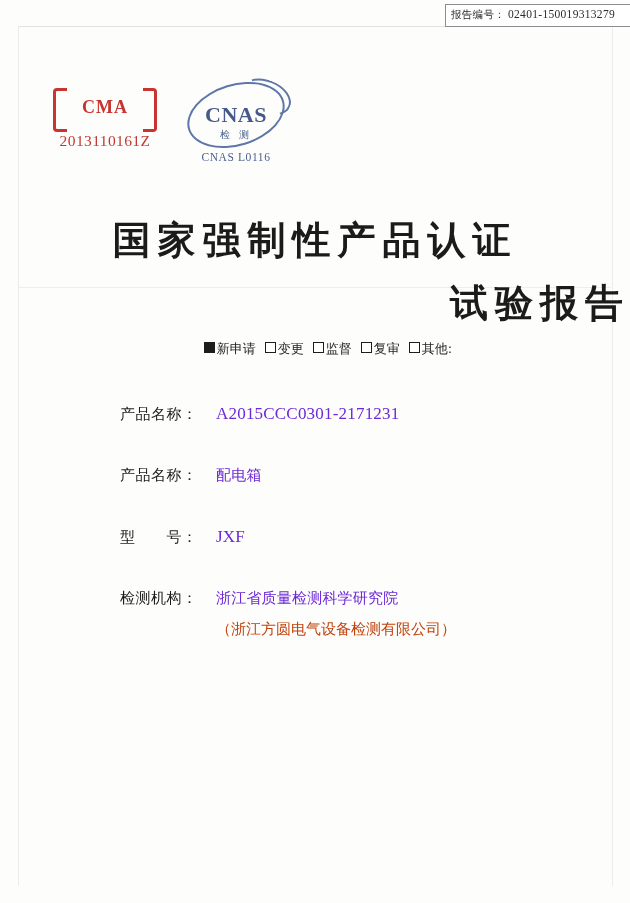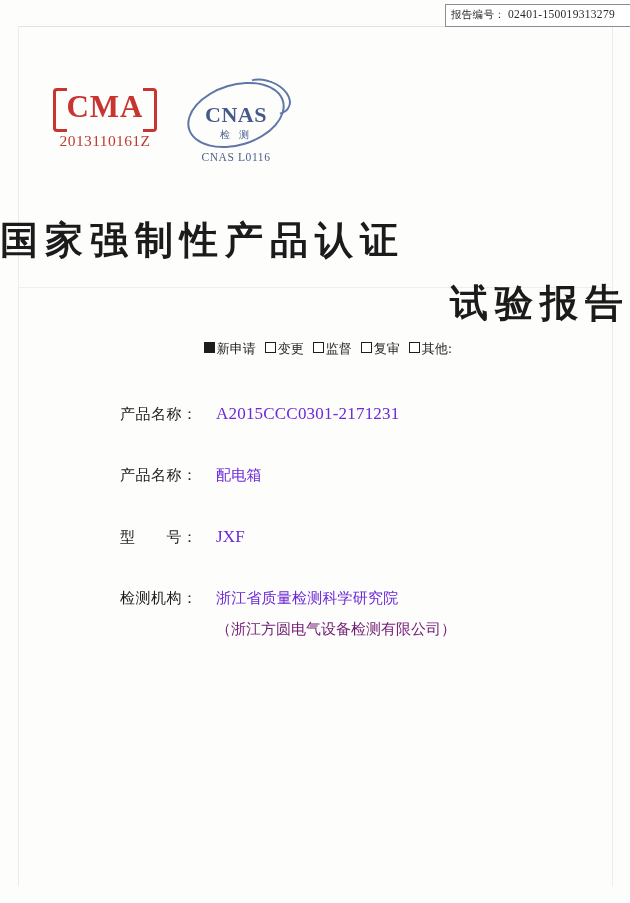--- a/index.html
+++ b/index.html
@@ -112,21 +112,21 @@
   }
   .cma-mark .letters {
     position: absolute;
     left: 0;
     top: 0;
     width: 104px;
     height: 38px;
     line-height: 38px;
     font-family: "Liberation Serif", serif;
     font-weight: bold;
-    font-size: 31px;
+    font-size: 18px;
     color: #c8342f;
     letter-spacing: 1px;
   }
   .cma-code {
     margin-top: 6px;
     font-family: "Liberation Serif", serif;
     font-size: 15.5px;
     color: #bf3a34;
     letter-spacing: 0.4px;
   }
@@ -198,21 +198,21 @@
     color: #4a5f8e;
     letter-spacing: 0.6px;
   }
 
   
   .title-main {
     position: absolute;
     left: 0;
     top: 215px;
     width: 630px;
-    text-align: left;
+    text-align: center;
     font-family: "DejaVu Serif", serif;
     font-weight: bold;
     font-size: 38px;
     letter-spacing: 7px;
     color: #1b1b1b;
   }
   .title-sub {
     position: absolute;
     left: 0;
     top: 278px;
@@ -286,21 +286,21 @@
   .field-value.cn {
     font-family: "DejaVu Sans", sans-serif;
     font-size: 15px;
   }
   .field-sub {
     margin-left: 96px;
     font-family: Liberation Sans, sans-serif;
     font-size: 15px;
     margin-top: -14px;
     margin-bottom: 12px;
-    color: #701a75;
+    color: #c2410c;
   }
 
   
   .cqc-wrap {
     position: absolute;
     left: 265px;
     top: 645px;
     width: 100px;
     height: 62px;
   }

